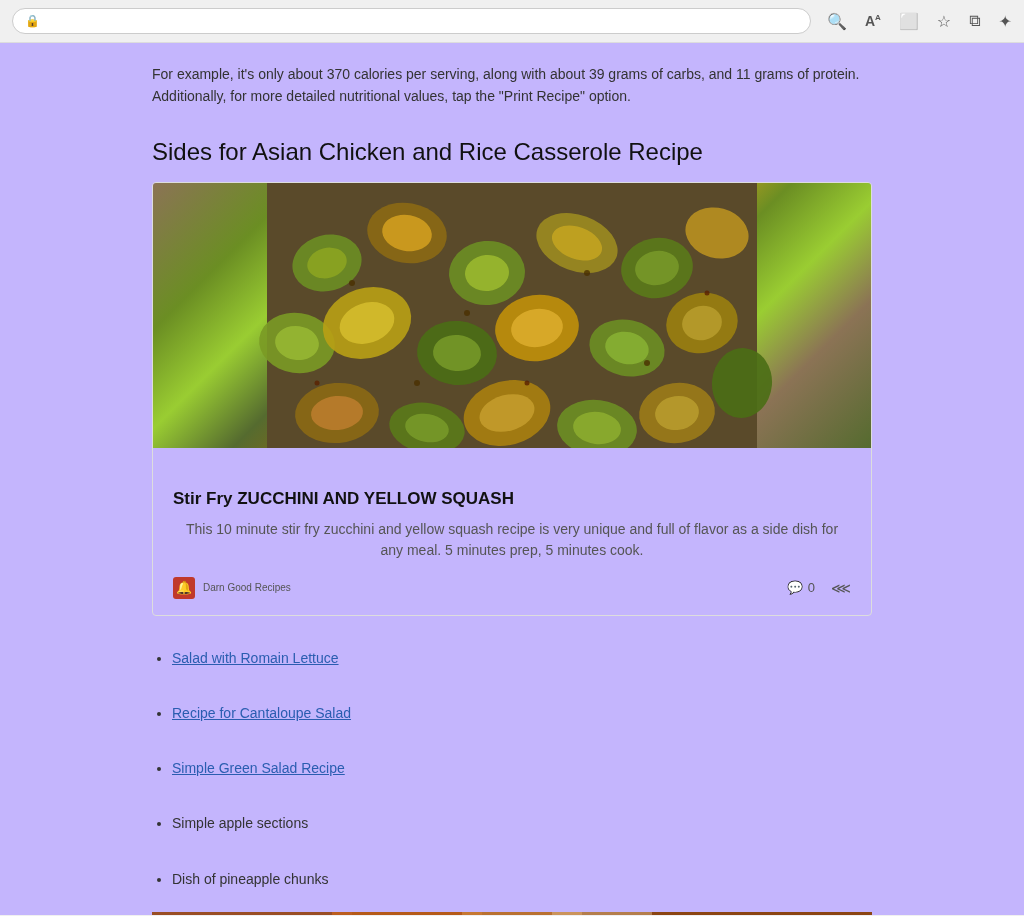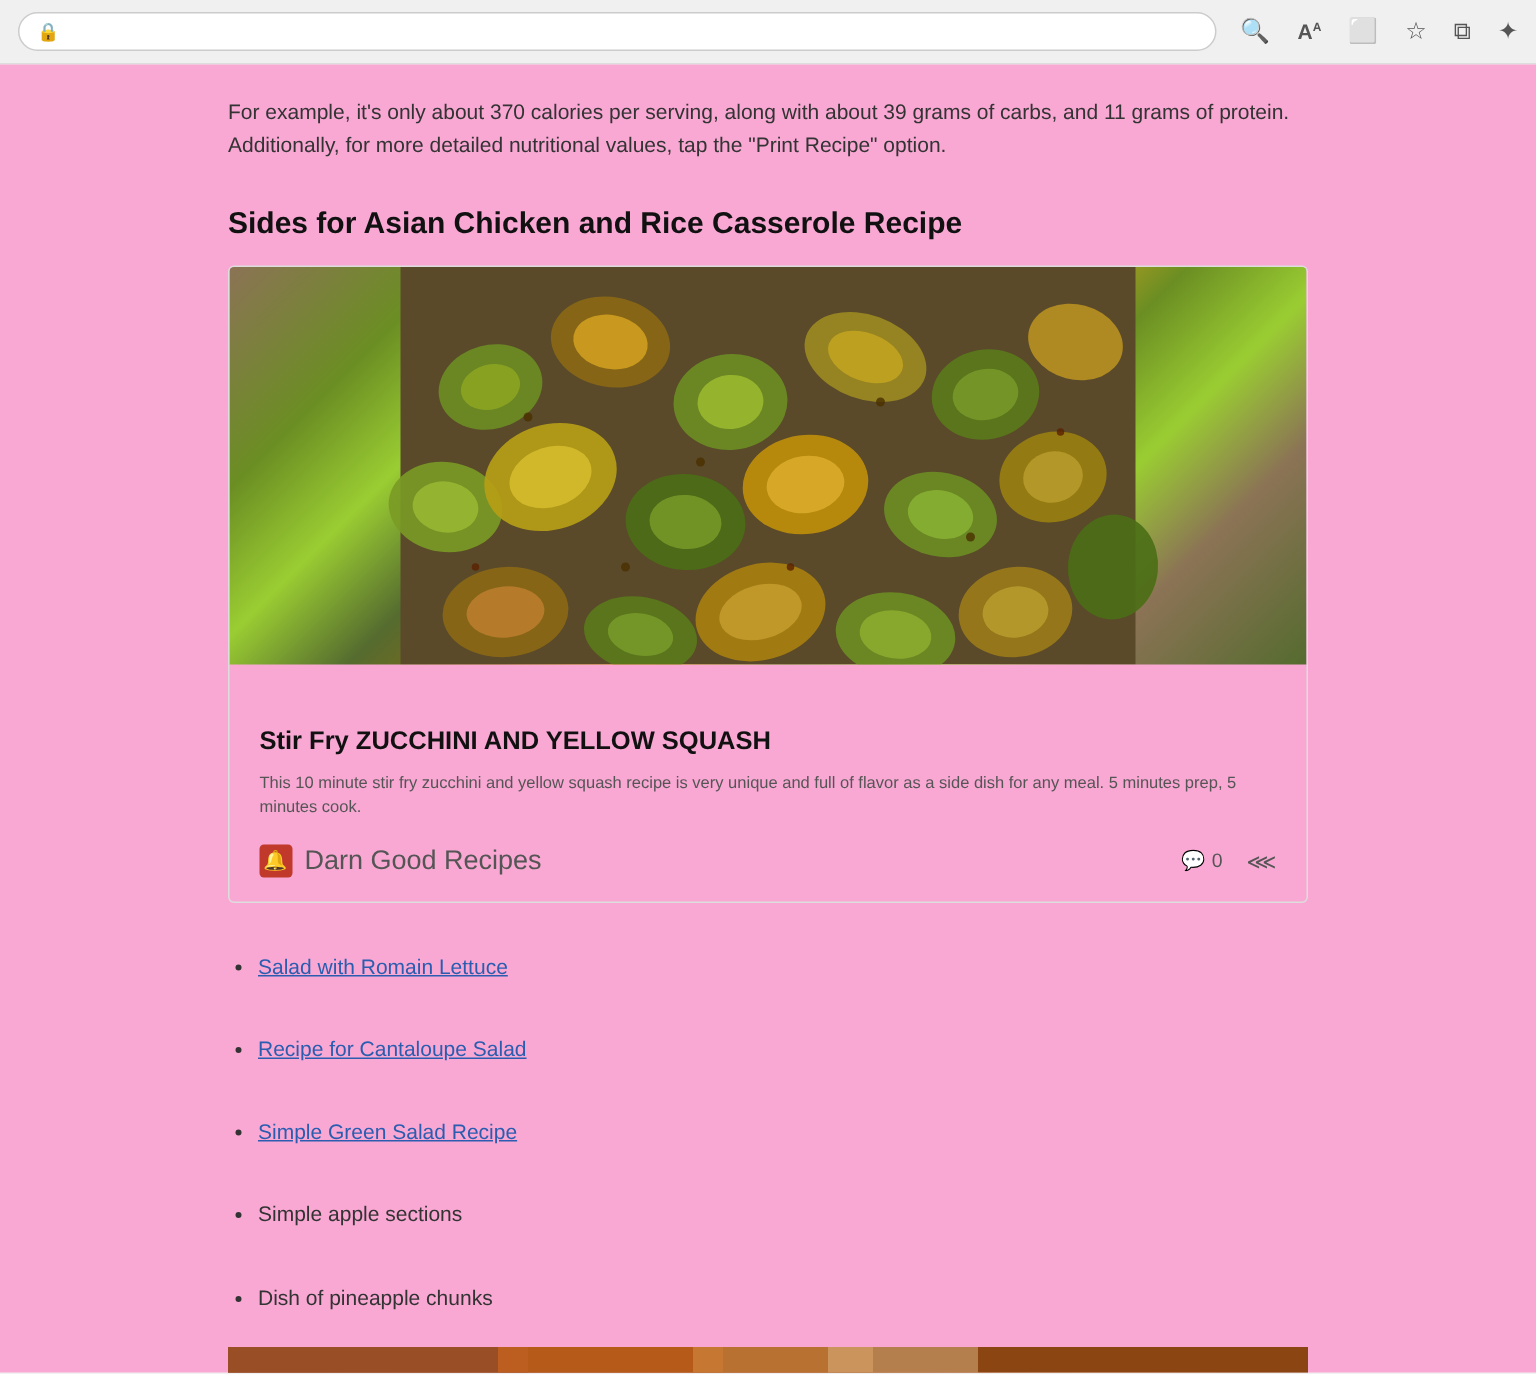--- a/index.html
+++ b/index.html
@@ -60,42 +60,42 @@
     }
 
     .browser-icon {
       color: #555;
       font-size: 16px;
       cursor: pointer;
     }
 
     
     .page-content {
-      background: #f9a8d4;
+      background: #c4b5fd;
       height: calc(916px - 44px);
       overflow: hidden;
       padding: 0;
     }
 
     .content-inner {
       max-width: 780px;
       margin: 0 auto;
       padding: 20px 30px;
     }
 
     .intro-text {
       font-size: 14px;
       color: #333;
       line-height: 1.6;
       margin-bottom: 30px;
     }
 
     .section-title {
-      font-size: 20px;
-      font-weight: bold;
+      font-size: 24px;
+      font-weight: normal;
       color: #111;
       margin-bottom: 16px;
     }
 
     .section-description {
       font-size: 14px;
       color: #333;
       line-height: 1.6;
       margin-bottom: 24px;
     }
@@ -122,24 +122,25 @@
     }
 
     .recipe-card-title {
       font-size: 17px;
       font-weight: bold;
       color: #111;
       margin-bottom: 10px;
     }
 
     .recipe-card-desc {
-      font-size: 11px;
+      font-size: 14px;
       color: #555;
       line-height: 1.5;
       margin-bottom: 16px;
+      text-align: center;
     }
 
     .recipe-card-footer {
       display: flex;
       align-items: center;
       justify-content: space-between;
     }
 
     .author-section {
       display: flex;
@@ -156,21 +157,21 @@
       align-items: center;
       justify-content: center;
     }
 
     .author-avatar-icon {
       font-size: 13px;
       color: white;
     }
 
     .author-name {
-      font-size: 18px;
+      font-size: 10px;
       color: #555;
     }
 
     .card-actions {
       display: flex;
       align-items: center;
       gap: 16px;
     }
 
     .comment-count {

